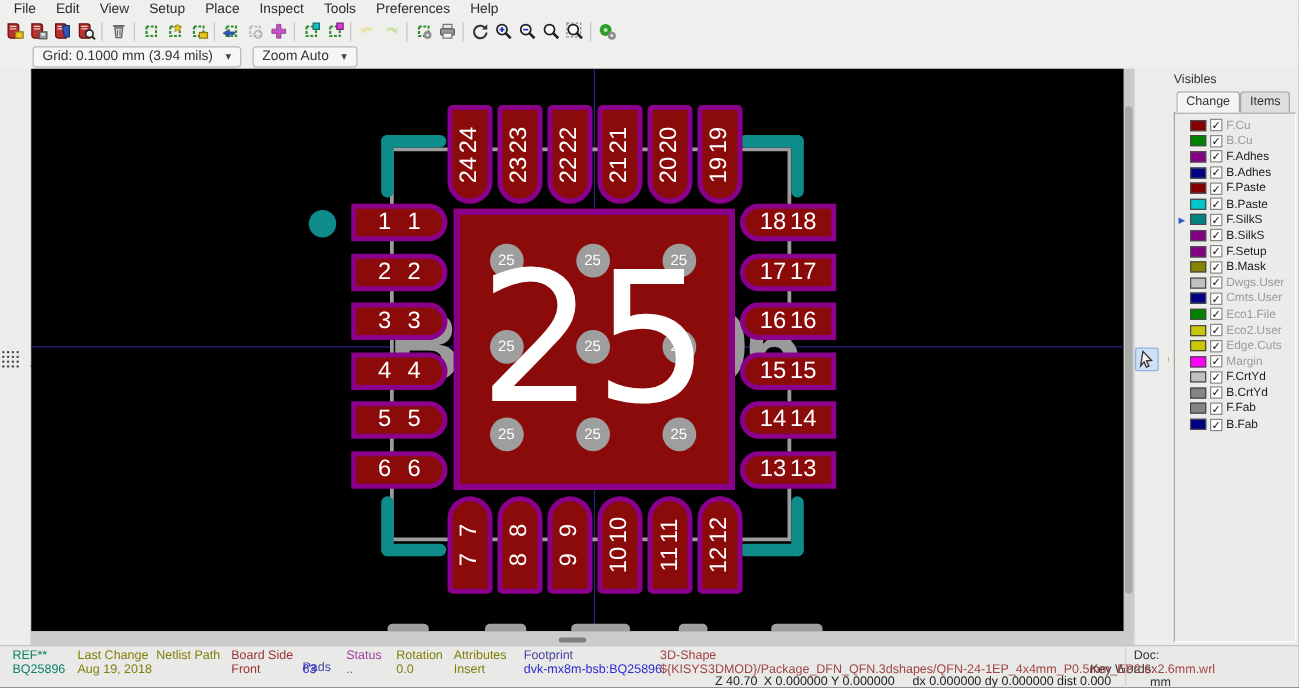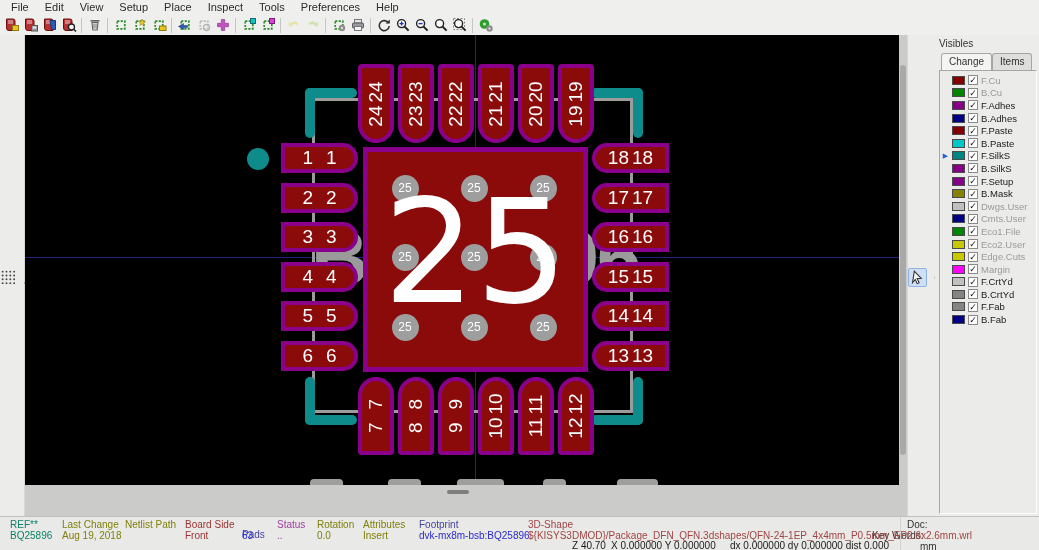--- a/index.html
+++ b/index.html
@@ -253,20 +253,30 @@
       <span class="tb-icon">
         <svg viewBox="0 0 16 16">
           <circle cx="6.5" cy="7" r="4.8" fill="#2d9d2d"></circle>
           <circle cx="6.5" cy="7" r="1.6" fill="#bfe6bf"></circle>
           <circle cx="11.5" cy="11.5" r="3.2" fill="#8f8f8f"></circle>
           <circle cx="11.5" cy="11.5" r="1.1" fill="#e8e8e8"></circle>
         </svg>
       </span>
     </div>
 
+  <div class="toolbar-sub">
+    <div class="combo">
+      <span>Grid: 0.1000 mm (3.94 mils)</span>
+      <span class="dd-arrow"></span>
+    </div>
+    <div class="combo">
+      <span>Zoom Auto</span>
+      <span class="dd-arrow"></span>
+    </div>
+  </div>
 
   <div class="workspace">
     <div class="side-toolbar left" id="left-toolbar">
         <span class="st-icon">
           <svg viewBox="0 0 16 16">
             <circle cx="2.5" cy="2.5" r=".9" fill="#444"></circle>
             <circle cx="6.1" cy="2.5" r=".9" fill="#444"></circle>
             <circle cx="9.7" cy="2.5" r=".9" fill="#444"></circle>
             <circle cx="13.3" cy="2.5" r=".9" fill="#444"></circle>
             <circle cx="2.5" cy="6.1" r=".9" fill="#444"></circle>

